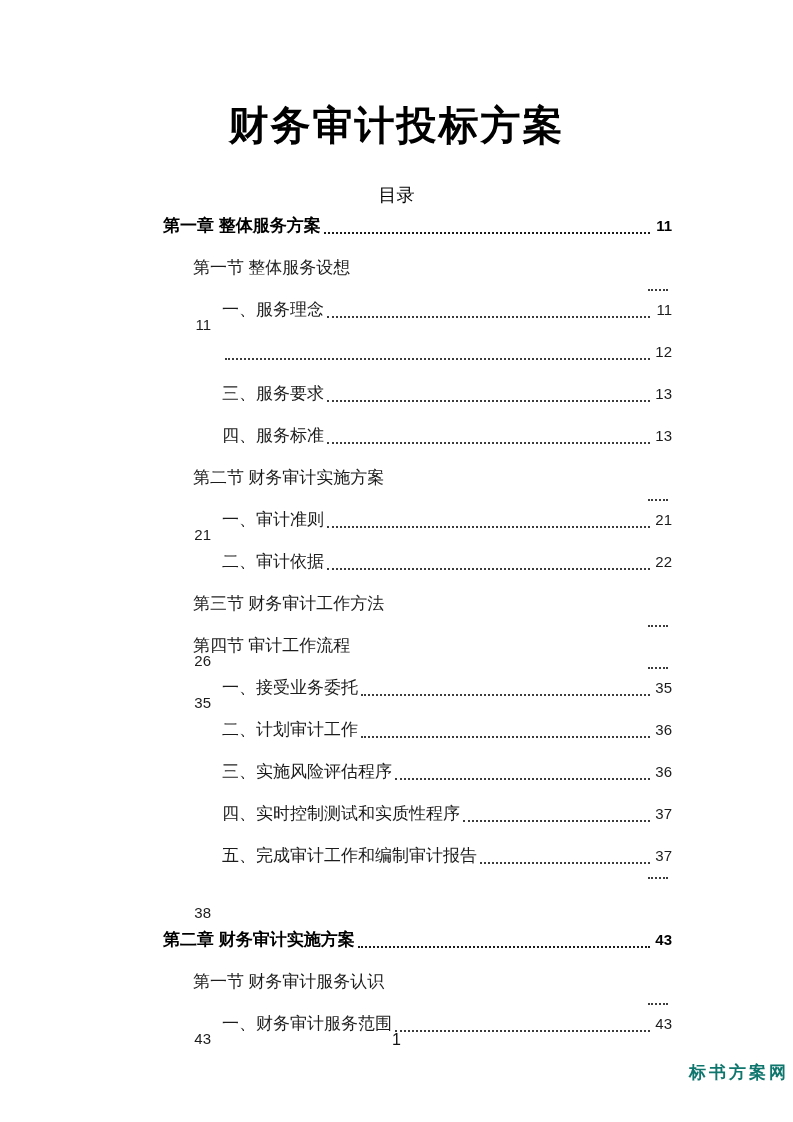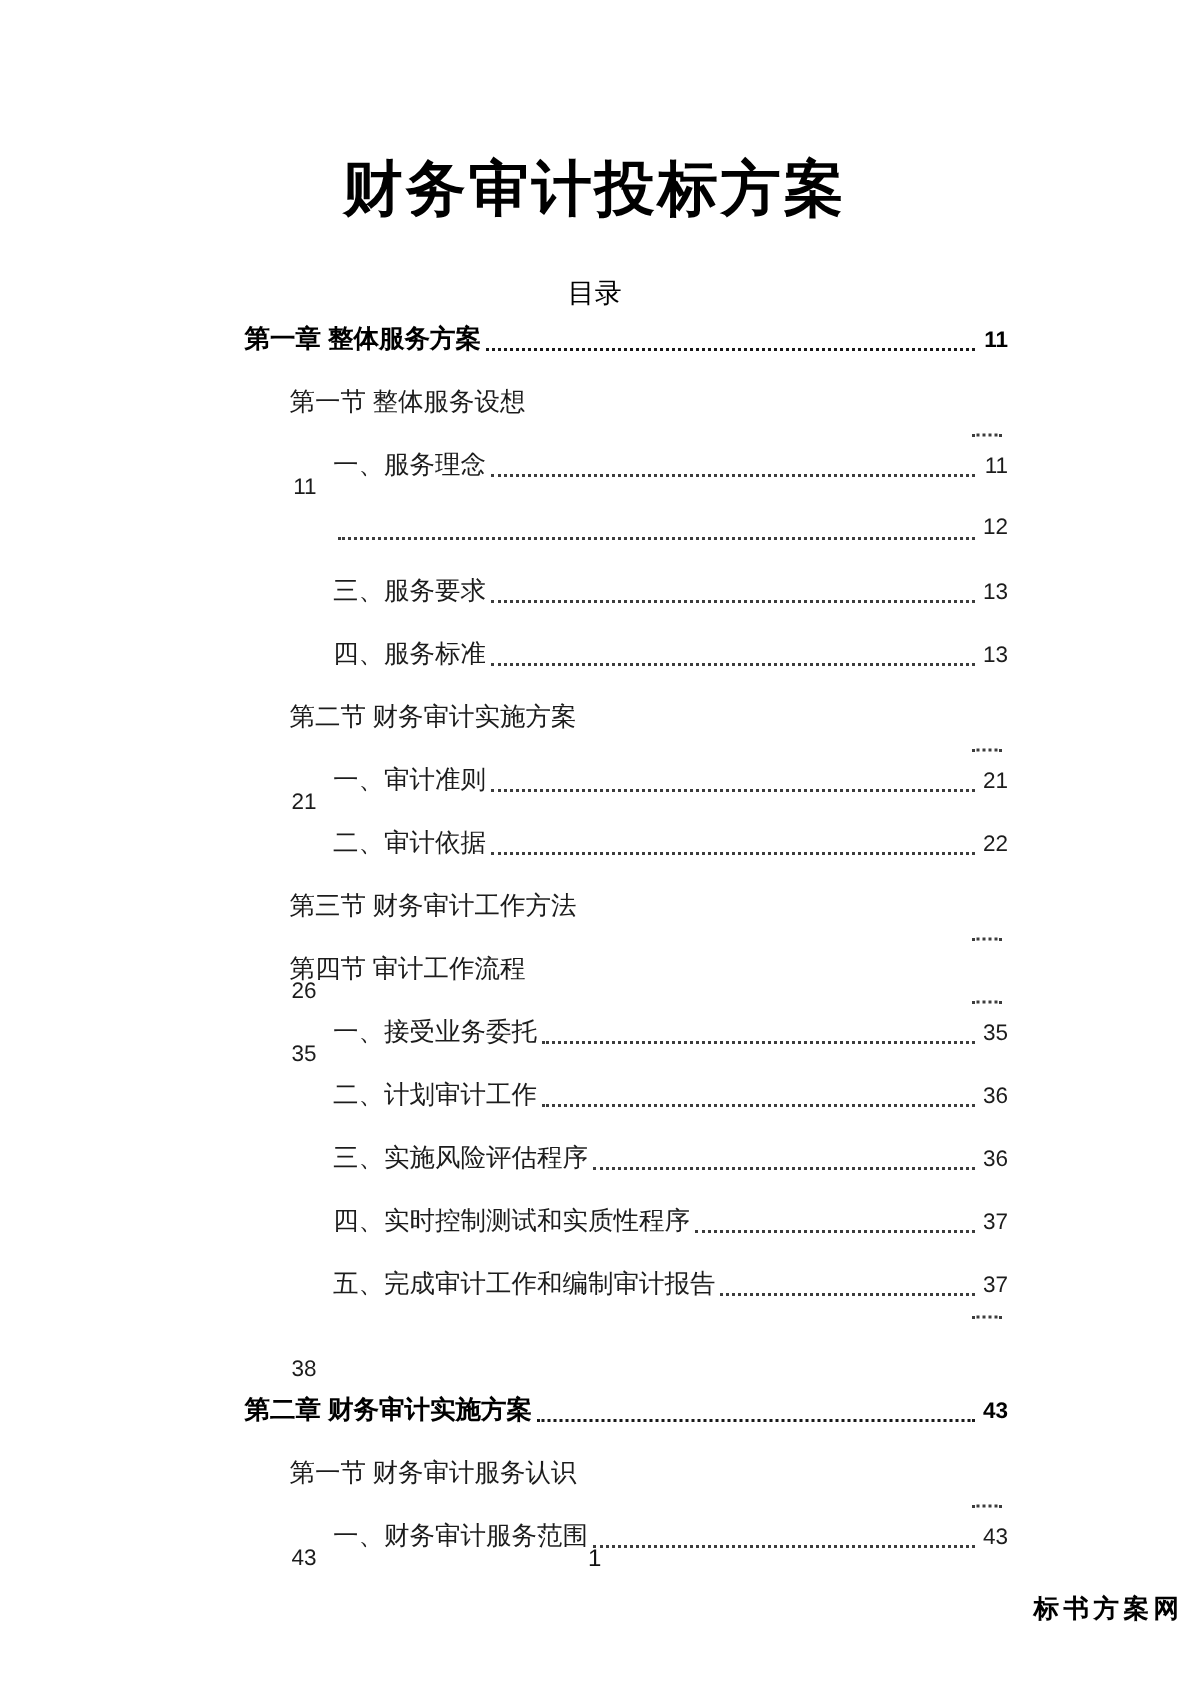--- a/index.html
+++ b/index.html
@@ -204,17 +204,17 @@
       </div>
       <div class="toc-row lvl-item">
         <span class="toc-label">一、财务审计服务范围</span>
         <span class="toc-dots"></span>
         <span class="toc-page">43</span>
       </div>
     </div>
 
   <div class="page-number">1</div>
 
-  <div class="watermark" style="color: #000000;">
+  <div class="watermark" style="color: #0f766e;">
     <div class="wm-name">标书方案网</div>
   </div>
 
 </div>
 
 </body></html>

